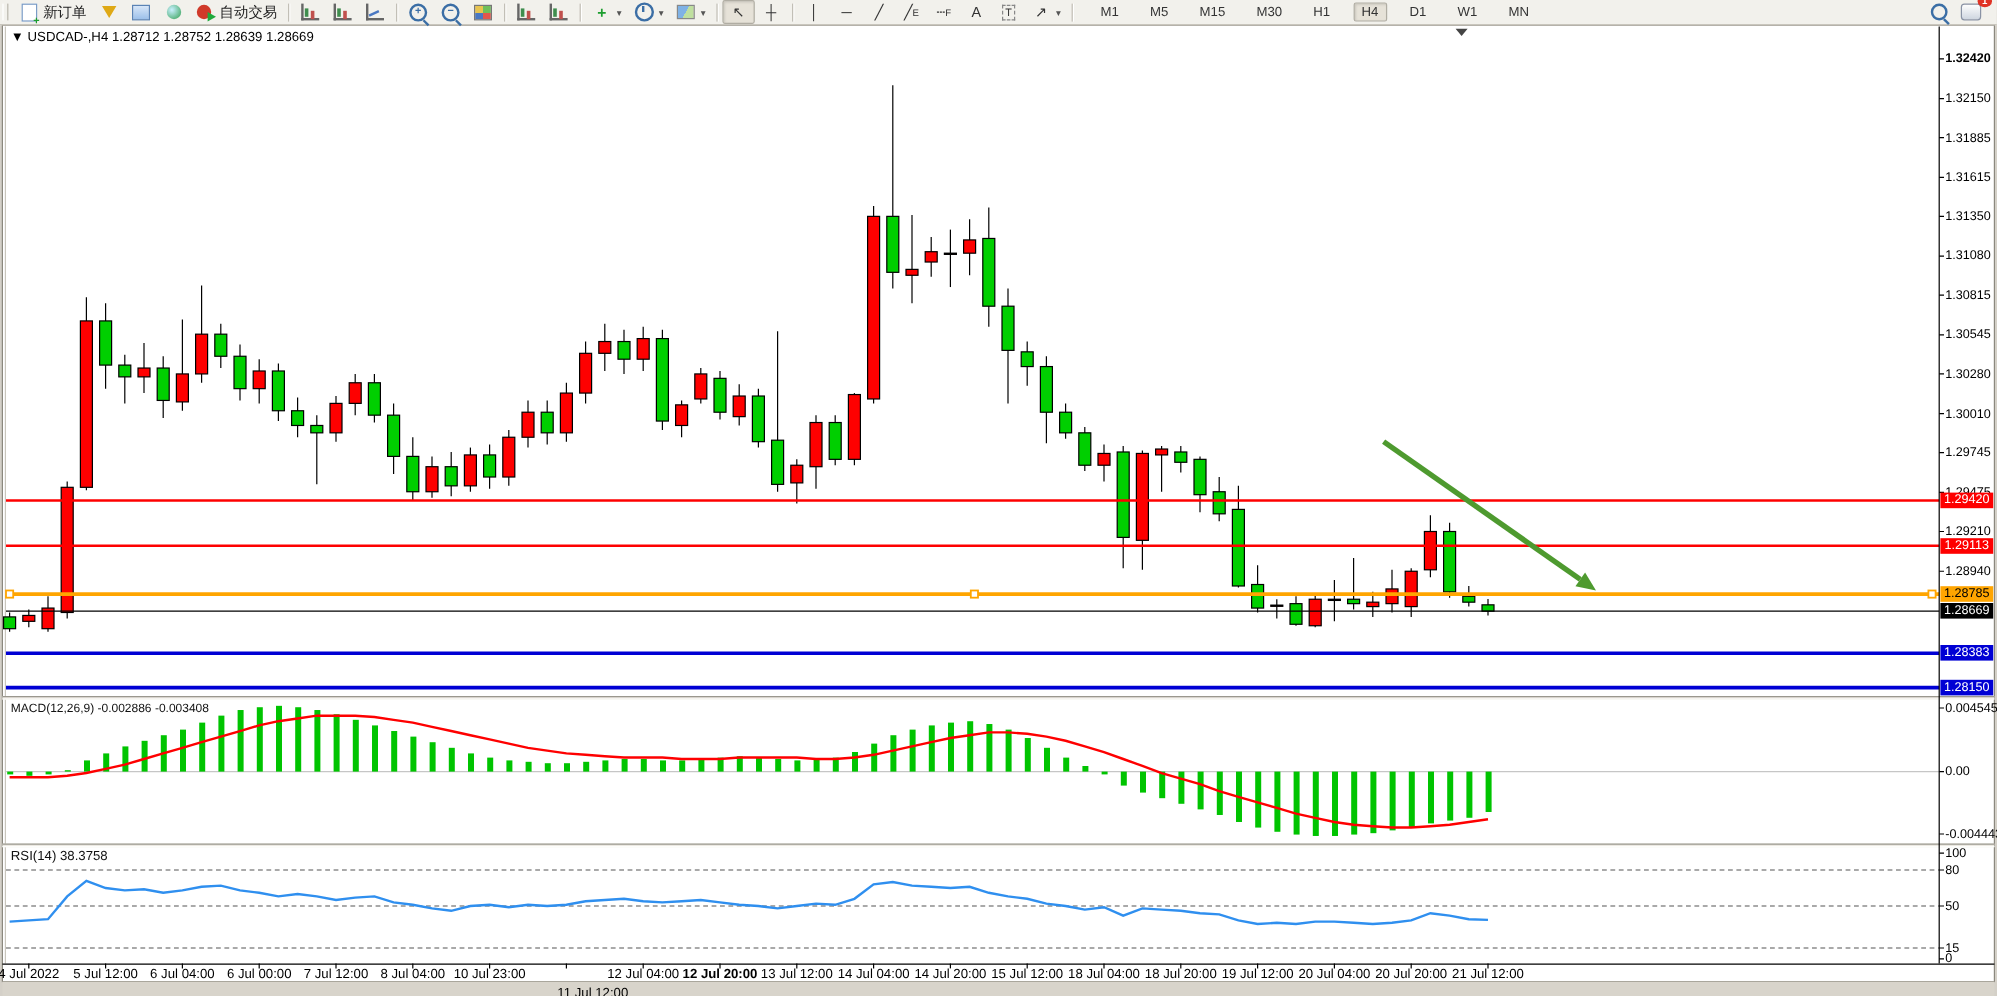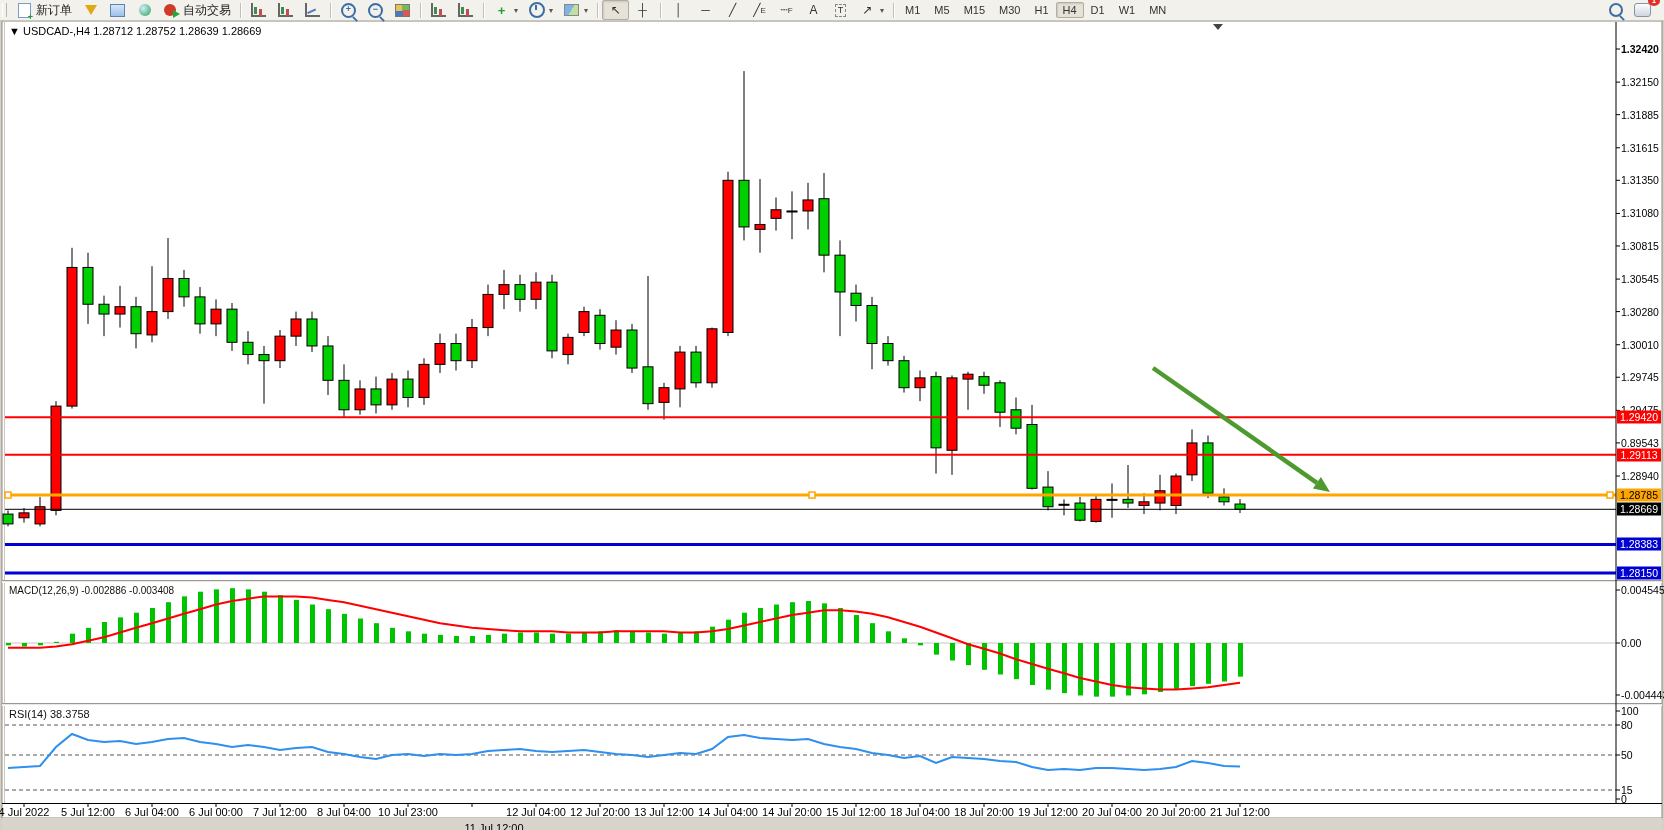--- a/index.html
+++ b/index.html
@@ -4,21 +4,21 @@
 <style>
   html,body{margin:0;padding:0;width:1664px;height:830px;overflow:hidden;
     font-family:"Liberation Sans","DejaVu Sans",sans-serif;background:#d4d0c8;}
   #toolbar{position:absolute;left:0;top:0;width:1664px;height:20px;background:#f2f1ec;
     border-bottom:1px solid #c9c6bd;display:flex;align-items:center;font-size:12px;color:#222;z-index:30;}
   .grip{width:3px;height:14px;border-left:1px solid #fff;border-right:1px solid #b9b6ac;margin:0 4px 0 2px;}
   .sep{width:1px;height:15px;background:#c2bfb6;box-shadow:1px 0 0 #fff;margin:0 4px;}
   .btn{display:inline-flex;align-items:center;gap:3px;padding:1px 4px;border:1px solid transparent;
     border-radius:2px;white-space:nowrap;cursor:default;}
   .btn.active{background:#e6e2d8;border:1px solid #b0ada3;box-shadow:inset 1px 1px 2px rgba(0,0,0,.12);}
-  .tf{padding:1px 6px;font-size:11px;color:#333;}
+  .tf{padding:1px 6px;font-size:11px;color:#333;margin-left:12px;}
   .ticon{display:inline-flex;align-items:center;justify-content:center;width:17px;height:16px;font-size:11px;color:#333;}
   .caret{font-size:8px;color:#555;margin-left:1px;}
   .i-doc{width:11px;height:13px;background:#fff;border:1px solid #7a9cc6;position:relative;}
   .i-doc::after{content:"+";position:absolute;right:-3px;bottom:-5px;color:#1d9e2f;font:bold 9px/9px sans-serif;}
   .i-funnel{width:0;height:0;border-left:6px solid transparent;border-right:6px solid transparent;border-top:10px solid #dfa915;}
   .i-term{width:13px;height:11px;background:linear-gradient(#d7e6f8,#9cc0ea);border:1px solid #5b83b5;}
   .i-sound{width:12px;height:12px;border-radius:50%;background:radial-gradient(circle at 35% 35%,#c9f0ff,#2f9e4f);}
   .i-auto{width:12px;height:12px;border-radius:50%;background:#d03a2a;position:relative;margin-right:3px;}
   .i-auto::after{content:"";position:absolute;right:-4px;bottom:-2px;border-left:7px solid #1faa3c;
     border-top:4px solid transparent;border-bottom:4px solid transparent;}
@@ -545,32 +545,32 @@
 <div class="axlab" style="top: 114.652px;">1.31885</div>
 <div class="axlab" style="top: 147.785px;">1.31615</div>
 <div class="axlab" style="top: 180.304px;">1.31350</div>
 <div class="axlab" style="top: 213.437px;">1.31080</div>
 <div class="axlab" style="top: 245.957px;">1.30815</div>
 <div class="axlab" style="top: 279.09px;">1.30545</div>
 <div class="axlab" style="top: 311.609px;">1.30280</div>
 <div class="axlab" style="top: 344.742px;">1.30010</div>
 <div class="axlab" style="top: 377.261px;">1.29745</div>
 <div class="axlab" style="top: 410.394px;">1.29475</div>
-<div class="axlab" style="top: 442.913px;">0.89543</div>
+<div class="axlab" style="top: 442.913px;">1.29210</div>
 <div class="axlab" style="top: 476.046px;">1.28940</div>
 <div class="timelab" style="left: 24px;">4 Jul 2022</div>
 <div class="timelab" style="left: 88px;">5 Jul 12:00</div>
 <div class="timelab" style="left: 152px;">6 Jul 04:00</div>
 <div class="timelab" style="left: 216px;">6 Jul 00:00</div>
 <div class="timelab" style="left: 280px;">7 Jul 12:00</div>
 <div class="timelab" style="left: 344px;">8 Jul 04:00</div>
 <div class="timelab" style="left: 408px;">10 Jul 23:00</div>
 <div class="timelab" style="left: 494px; margin-top: 16px;">11 Jul 12:00</div>
 <div class="timelab" style="left: 536px;">12 Jul 04:00</div>
-<div class="timelab" style="left: 600px;">12 Jul 20:00</div>
+<div class="timelab" style="left: 600px; font-weight: bold;">12 Jul 20:00</div>
 <div class="timelab" style="left: 664px;">13 Jul 12:00</div>
 <div class="timelab" style="left: 728px;">14 Jul 04:00</div>
 <div class="timelab" style="left: 792px;">14 Jul 20:00</div>
 <div class="timelab" style="left: 856px;">15 Jul 12:00</div>
 <div class="timelab" style="left: 920px;">18 Jul 04:00</div>
 <div class="timelab" style="left: 984px;">18 Jul 20:00</div>
 <div class="timelab" style="left: 1048px;">19 Jul 12:00</div>
 <div class="timelab" style="left: 1112px;">20 Jul 04:00</div>
 <div class="timelab" style="left: 1176px;">20 Jul 20:00</div>
 <div class="timelab" style="left: 1240px;">21 Jul 12:00</div>

